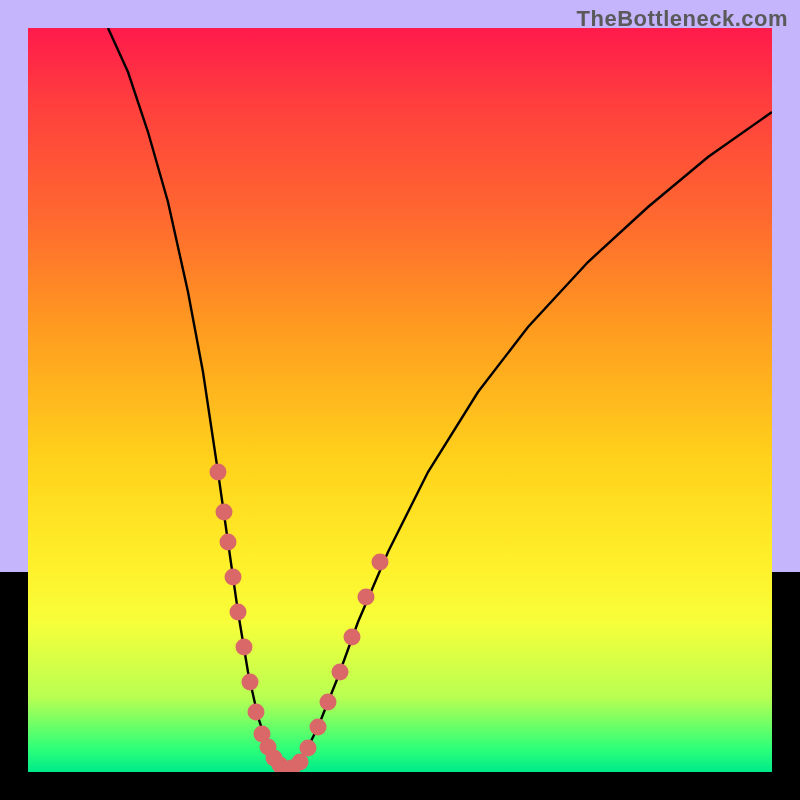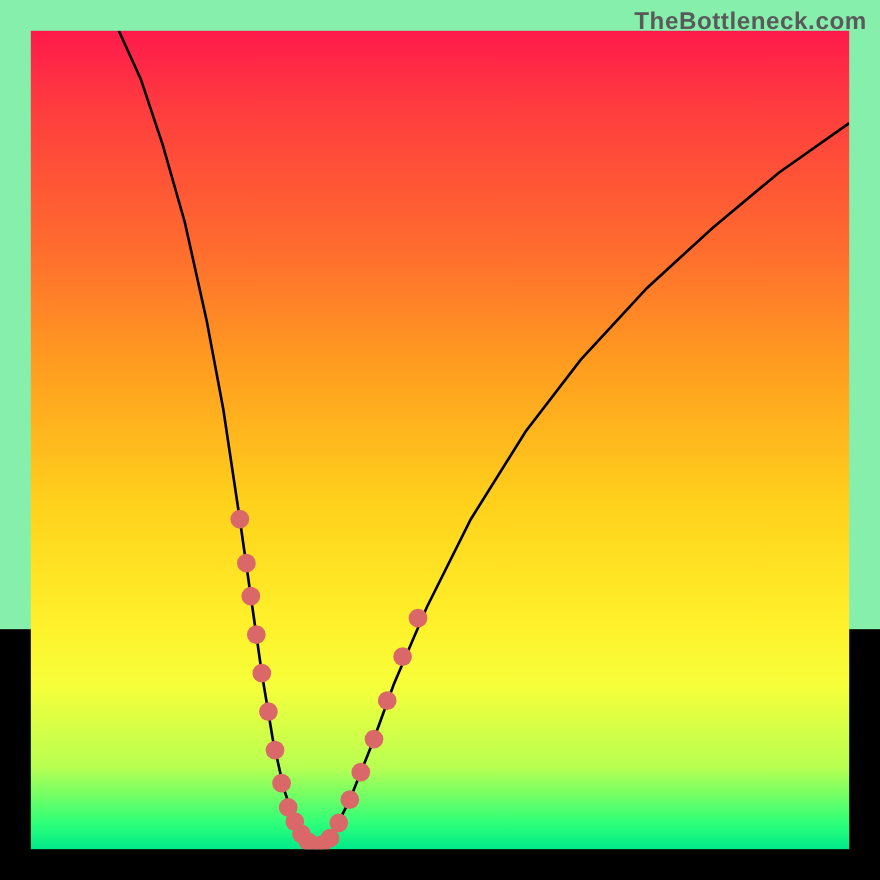--- a/index.html
+++ b/index.html
@@ -9,21 +9,21 @@
     height: 800px;
     background: #000;
     overflow: hidden;
   }
   .frame {
     position: absolute;
     left: 0;
     top: 0;
     width: 800px;
     height: 572px;
-    background: #86efac;
+    background: #c4b5fd;
   }
   .plot {
     position: absolute;
     left: 28px;
     top: 28px;
     width: 744px;
     height: 744px;
     background: linear-gradient(to bottom,
       #ff1a4b 0%,
       #ff3e3e 10%,

